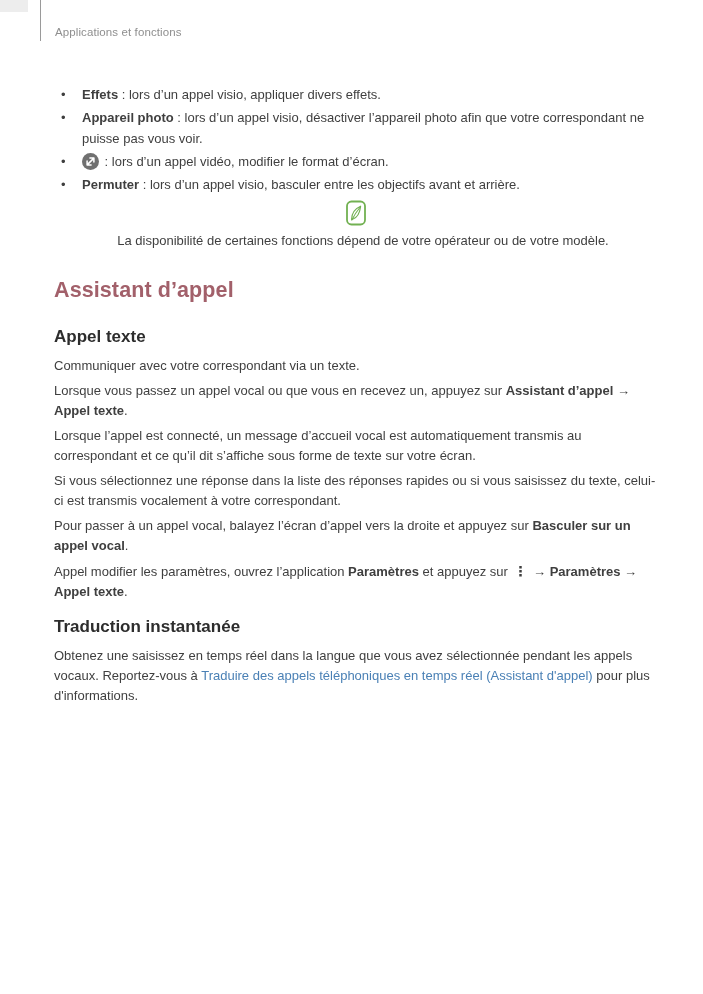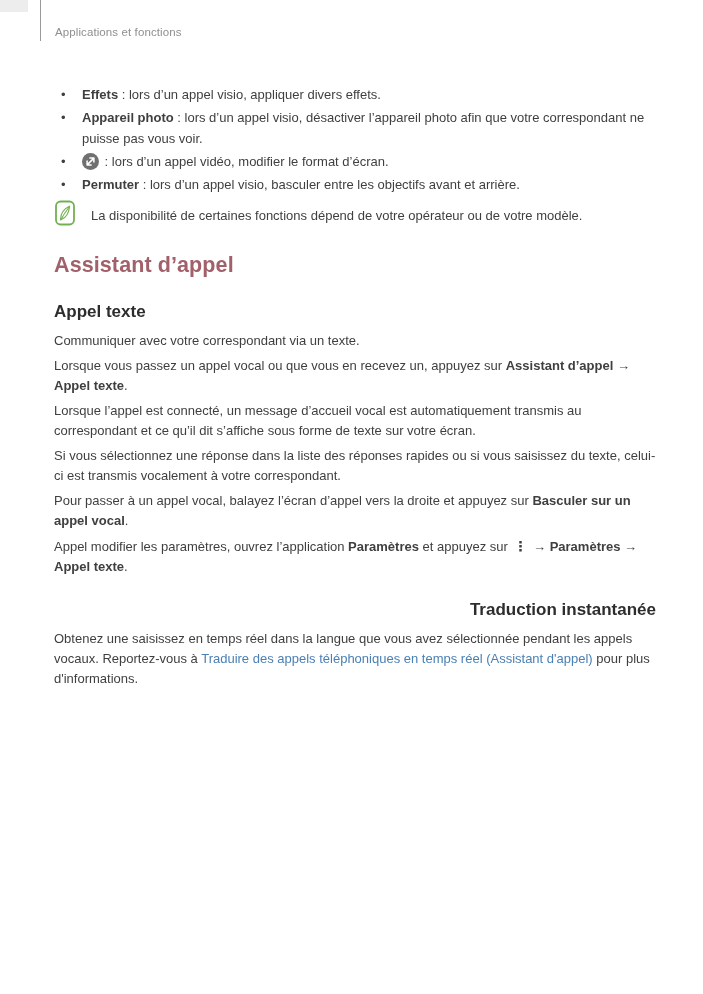--- a/index.html
+++ b/index.html
@@ -14,27 +14,27 @@
   .corner-artifact{position:absolute;left:0;top:0;width:28px;height:12px;background:var(--artifact);}
   .header-rule{position:absolute;left:40px;top:0;width:1px;height:41px;background:var(--rule);}
   .running-header{position:absolute;left:55px;top:26px;font-size:11.5px;color:var(--muted);letter-spacing:.1px;}
   .content{position:absolute;left:54px;top:84px;width:602px;}
   ul.bullets{list-style:none;}
   ul.bullets li{position:relative;padding-left:28px;font-size:13px;line-height:21px;margin-bottom:2px;}
   ul.bullets li::before{content:"\2022";position:absolute;left:7px;top:0;color:var(--body);font-size:13px;}
   .b{font-weight:700;}
   .inline-icon{display:inline-block;width:17px;height:17px;vertical-align:-4px;margin-right:2px;}
   .inline-icon svg{display:block;}
-  .note{display:flex;align-items:center;margin-top:5px;}
+  .note{display:flex;align-items:center;margin-top:5px;flex-direction:column;}
   .note-icon{flex:0 0 auto;width:20px;height:26px;margin-left:1px;color:var(--note_green);}
   .note-icon svg{display:block;}
   .note-text{font-size:13px;line-height:20px;padding-top:5px;margin-left:16px;}
   h1{margin-top:25px;font-size:21.5px;line-height:28px;font-weight:600;color:var(--accent);letter-spacing:.1px;}
   h2{margin-top:22px;margin-bottom:8px;font-size:17px;line-height:22px;font-weight:700;color:var(--heading_dark);}
-  h2.second{margin-top:22px;text-align:right;}
+  h2.second{margin-top:14px;}
   p{font-size:13px;line-height:20px;margin-bottom:5px;color:var(--body);}
   p .link{color:var(--link);cursor:pointer;}
   p .dots{font-family:"DejaVu Sans",sans-serif;font-weight:700;font-size:14px;margin:0 2px;}
   .footer{position:absolute;left:0;top:952px;width:100%;text-align:center;font-size:12.5px;color:var(--muted);}
 </style>
 </head>
 <body>
 
 <div class="page">
   <div class="corner-artifact"></div>

